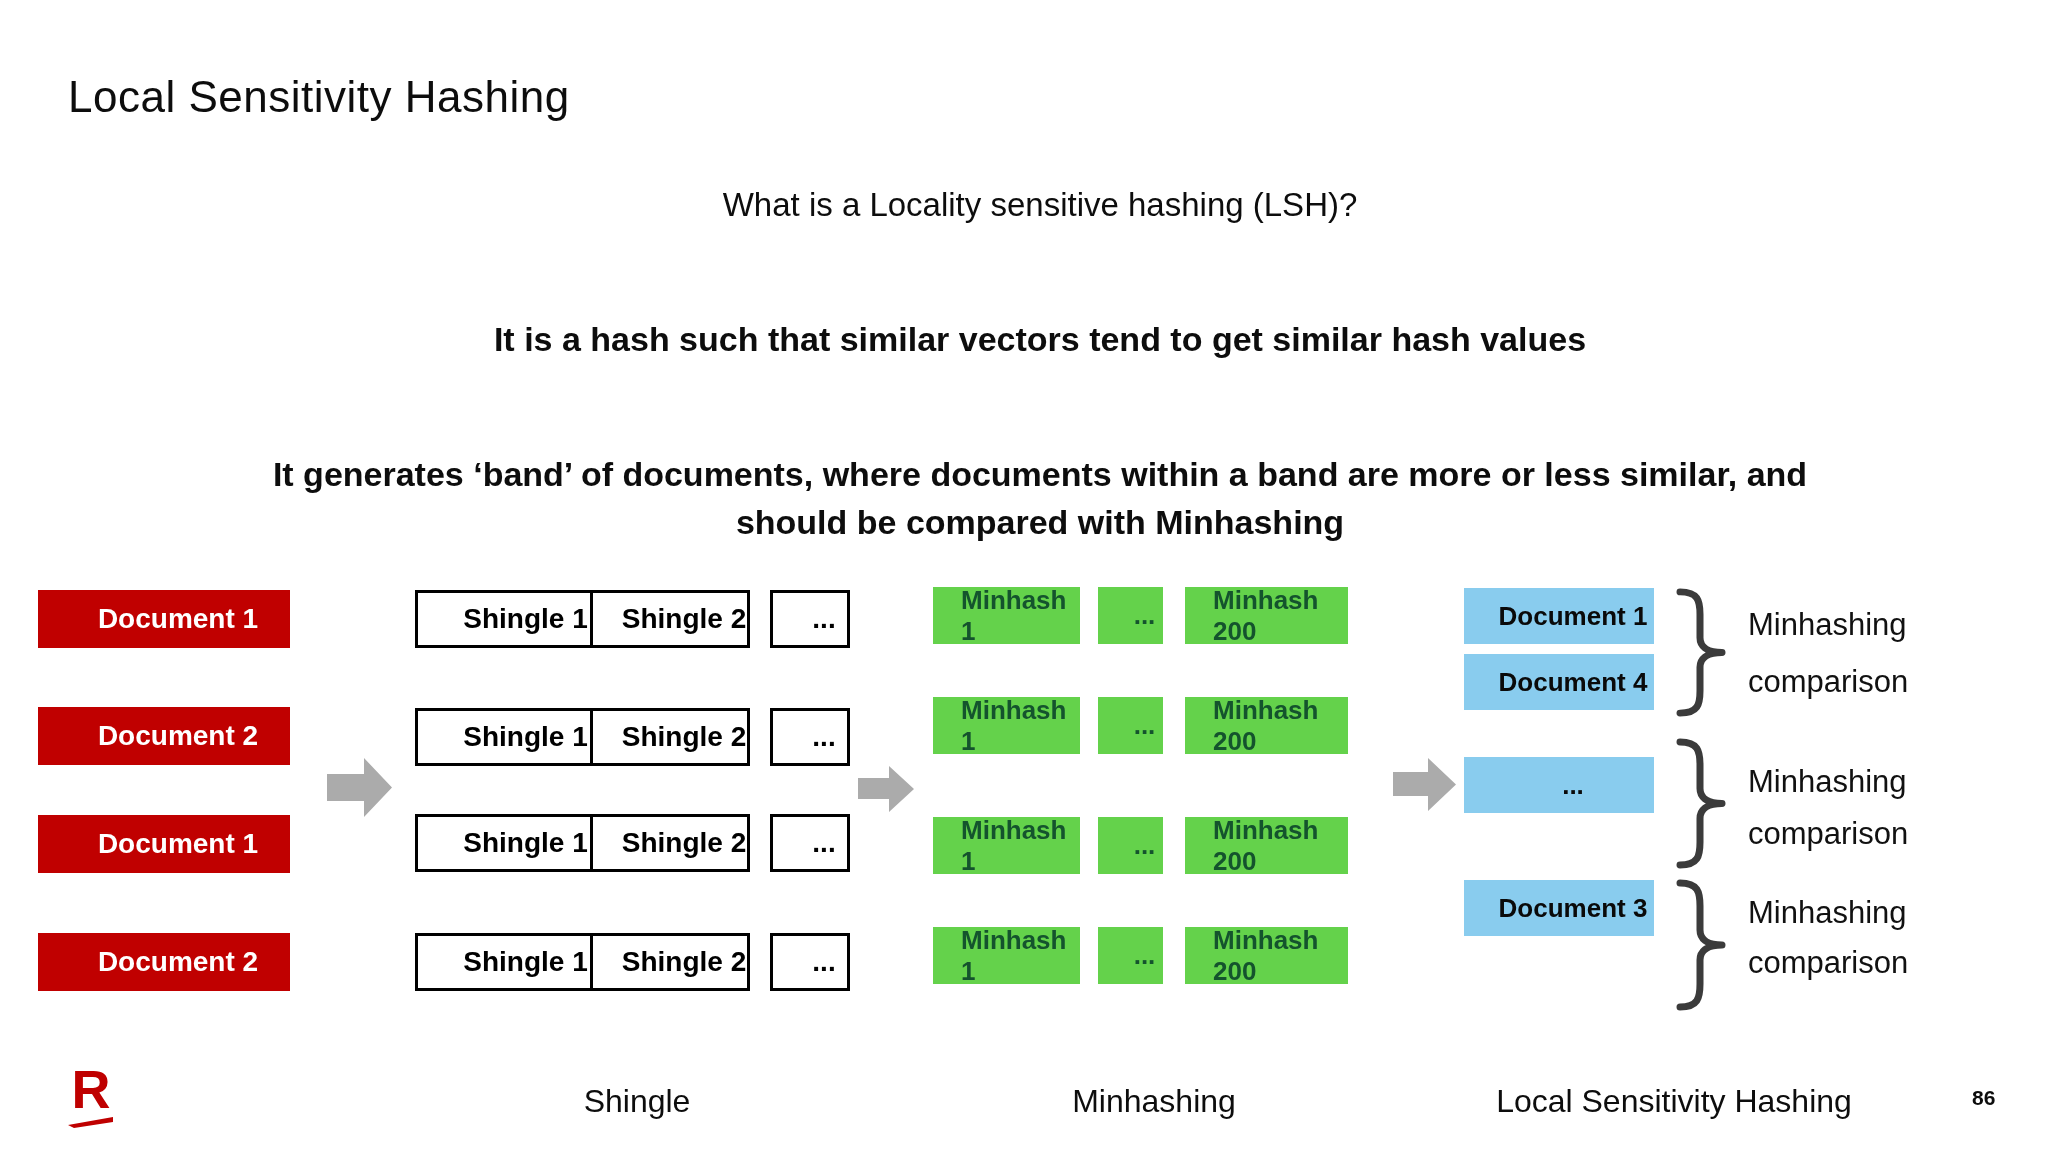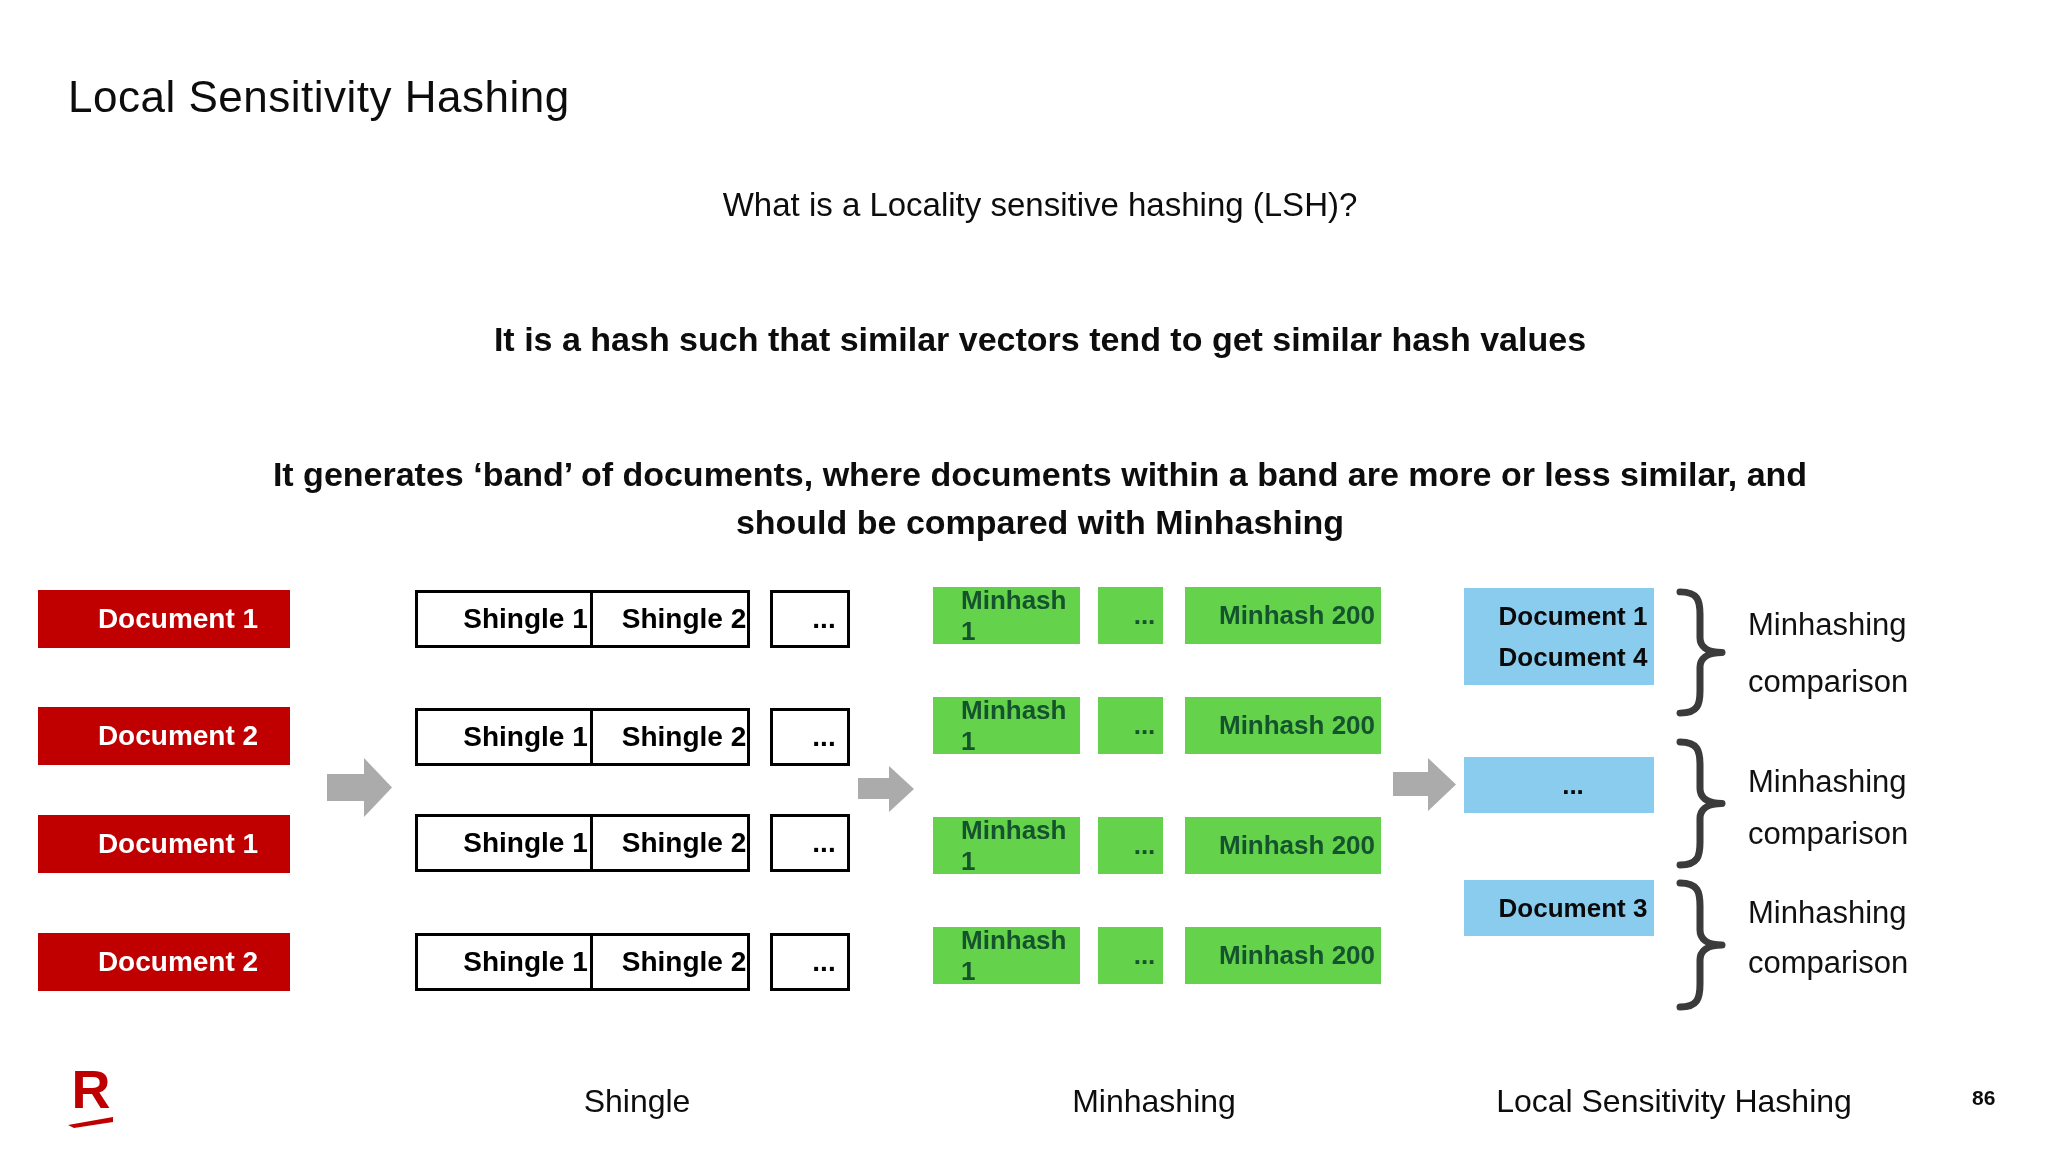--- a/index.html
+++ b/index.html
@@ -44,21 +44,21 @@
     height:58px;font-size:28px;color:#000000;
   }
   .sh-col1{left:415px;width:193px;}
   .sh-col2{left:590px;width:160px;}
   .sh-col3{left:770px;width:80px;}
   .minhash-box{
     background:#64D24B;height:57px;font-size:26px;color:#14532d;
   }
   .mh-col1{left:933px;width:147px;}
   .mh-col2{left:1098px;width:65px;}
-  .mh-col3{left:1185px;width:196px;}
+  .mh-col3{left:1185px;width:163px;}
   .band-box{
     left:1464px;width:190px;height:56px;
     background:#89CCEE;font-size:26px;color:#0a0a0a;
   }
   .arrow{position:absolute;}
   .brace{position:absolute;left:1668px;width:66px;}
   .brace-label{
     position:absolute;left:1748px;
     font-size:31px;font-weight:normal;color:#111111;
     white-space:nowrap;
@@ -138,21 +138,21 @@
 
   <div class="box minhash-box mh-col1" style="top:927px">Minhash 1</div>
   <div class="box minhash-box mh-col2" style="top:927px">...</div>
   <div class="box minhash-box mh-col3" style="top:927px">Minhash 200</div>
 
   <svg class="arrow" style="left:1393px;top:757px" width="64" height="55" viewBox="0 0 64 55">
     <polygon points="0,15 35,15 35,1 63,27.5 35,54 35,39 0,39" fill="#ABABAB"></polygon>
   </svg>
 
   <div class="box band-box" style="top:588px">Document 1</div>
-  <div class="box band-box" style="top:629px">Document 4</div>
+  <div class="box band-box" style="top:654px">Document 4</div>
   <div class="box band-box" style="top:757px">...</div>
   <div class="box band-box" style="top:880px">Document 3</div>
 
   <svg class="brace" style="top:587px" width="66" height="131" viewBox="0 0 66 134" preserveAspectRatio="none">
     <path d="M12,5 C30,5 32,14 32,28 L32,52 C32,60 38,67 54,67 C38,67 32,74 32,82 L32,106 C32,120 30,129 12,129" fill="none" stroke="#3B3B3B" stroke-width="7" stroke-linecap="round" stroke-linejoin="round"></path>
   </svg>
   <svg class="brace" style="top:737px" width="66" height="133" viewBox="0 0 66 134" preserveAspectRatio="none">
     <path d="M12,5 C30,5 32,14 32,28 L32,52 C32,60 38,67 54,67 C38,67 32,74 32,82 L32,106 C32,120 30,129 12,129" fill="none" stroke="#3B3B3B" stroke-width="7" stroke-linecap="round" stroke-linejoin="round"></path>
   </svg>
   <svg class="brace" style="top:878px" width="66" height="134" viewBox="0 0 66 134" preserveAspectRatio="none">

